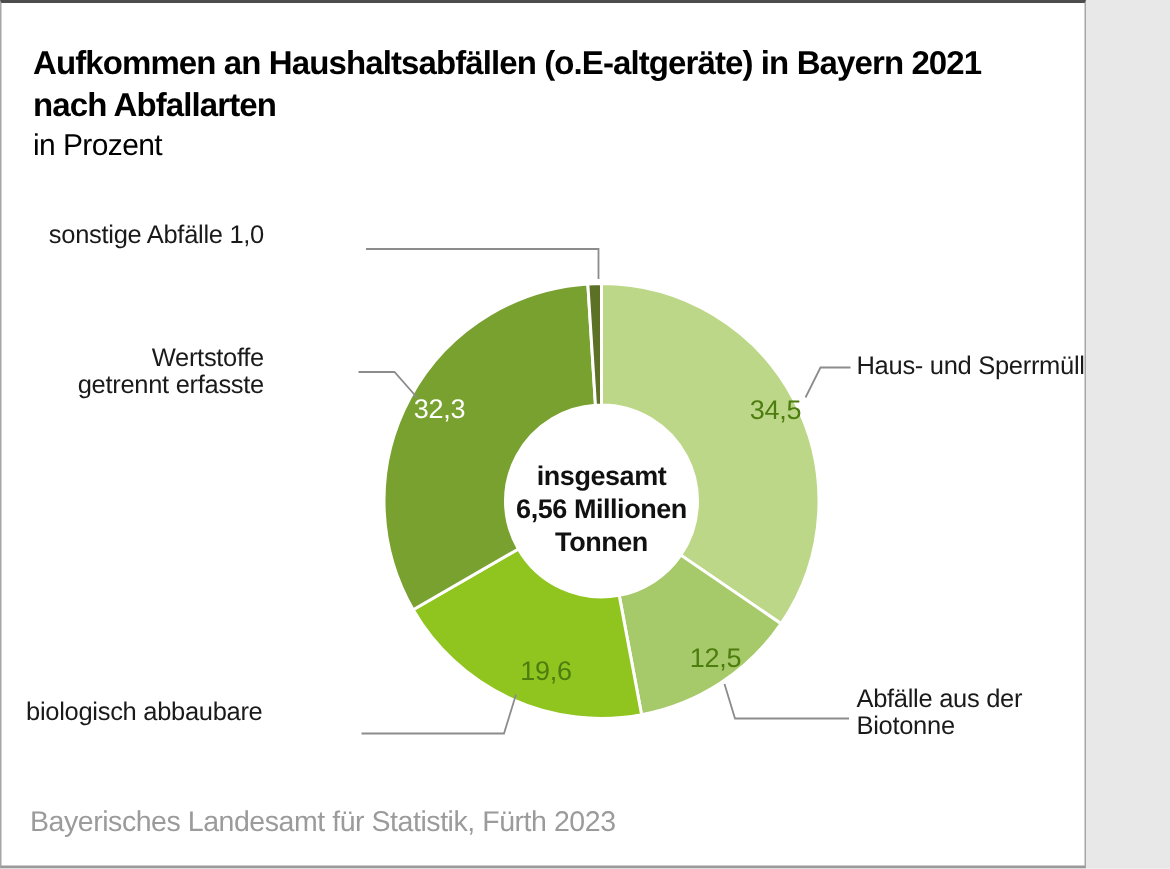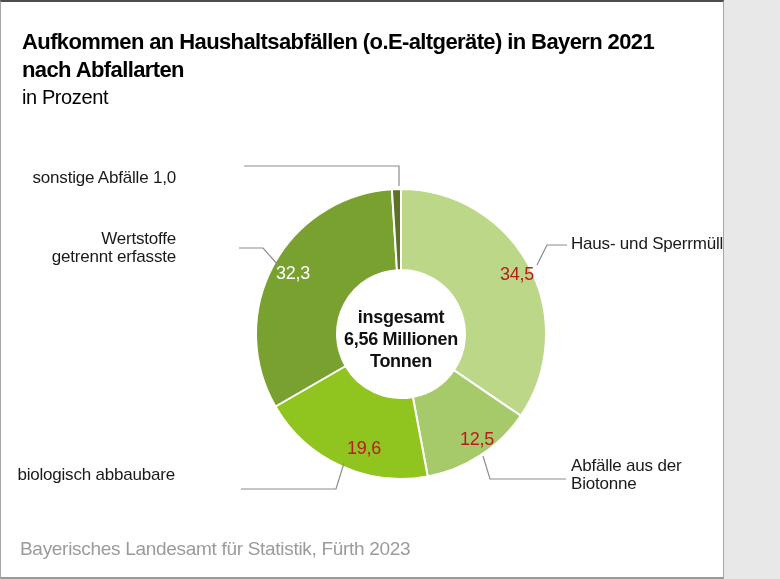--- a/index.html
+++ b/index.html
@@ -29,21 +29,21 @@
   }
   .chart-svg{position:absolute;left:0;top:0;width:780px;height:579px;}
   .callout{
     position:absolute;
     font-size:17px;line-height:18px;letter-spacing:-0.2px;
     color:#1a1a1a;white-space:nowrap;
   }
   .callout.right-align{text-align:right;}
   .value-label{
     position:absolute;
-    font-size:18px;letter-spacing:-0.2px;color:#b91c1c;
+    font-size:18px;letter-spacing:-0.2px;color:#4d7c0f;
     transform:translate(-50%,-50%);
     white-space:nowrap;
   }
   .value-label.inverse{color:#ffffff;}
   .center-label{
     position:absolute;left:320px;top:304px;width:160px;
     text-align:center;
     font-size:18px;font-weight:bold;line-height:22px;
     letter-spacing:-0.3px;color:#111;
   }
@@ -74,21 +74,21 @@
       </g>
     <g id="leaders" fill="none" stroke="#8c8c8c" stroke-width="1.2">
       <polyline points="243,164 398,164 398,184"></polyline>
       <polyline points="238,246 262,246 277,263"></polyline>
       <polyline points="240,487 335,487 343,461"></polyline>
       <polyline points="566,243 546,243 536,263"></polyline>
       <polyline points="565,477 489,477 482,454"></polyline>
     </g>
   </svg>
 
-  <div class="callout right-align" style="right:547px;top:167px;margin-left:48px;">
+  <div class="callout right-align" style="right:547px;top:146px;margin-left:48px;">
     <div>sonstige Abfälle 1,0</div>
   </div>
 
   <div class="callout right-align" style="right:547px;top:228px;">
     <div>Wertstoffe</div>
     <div>getrennt erfasste</div>
   </div>
 
   <div class="callout right-align" style="right:548px;top:464px;">
     <div>biologisch abbaubare</div>

